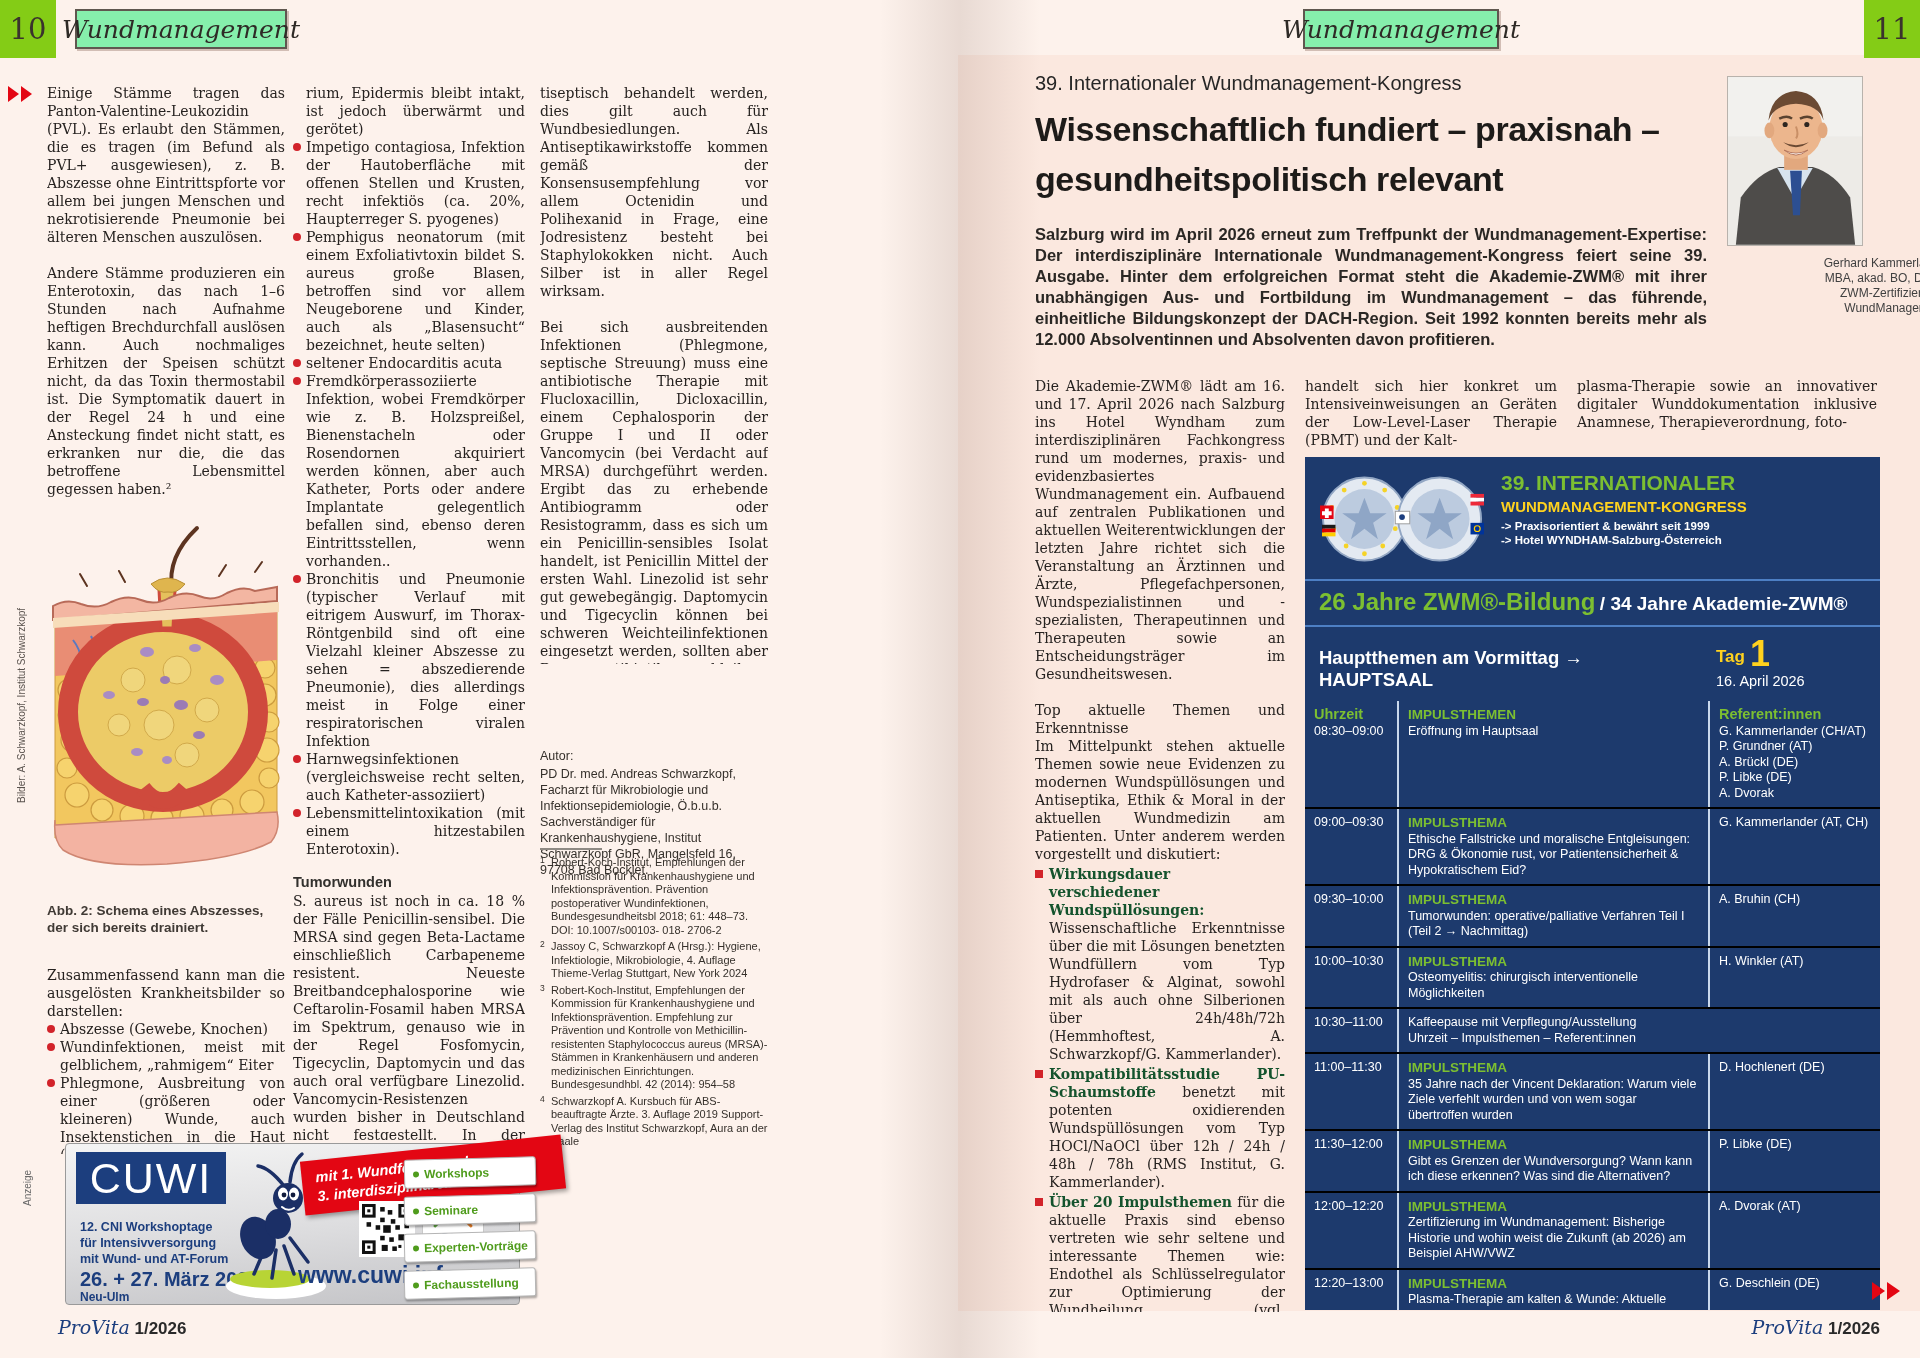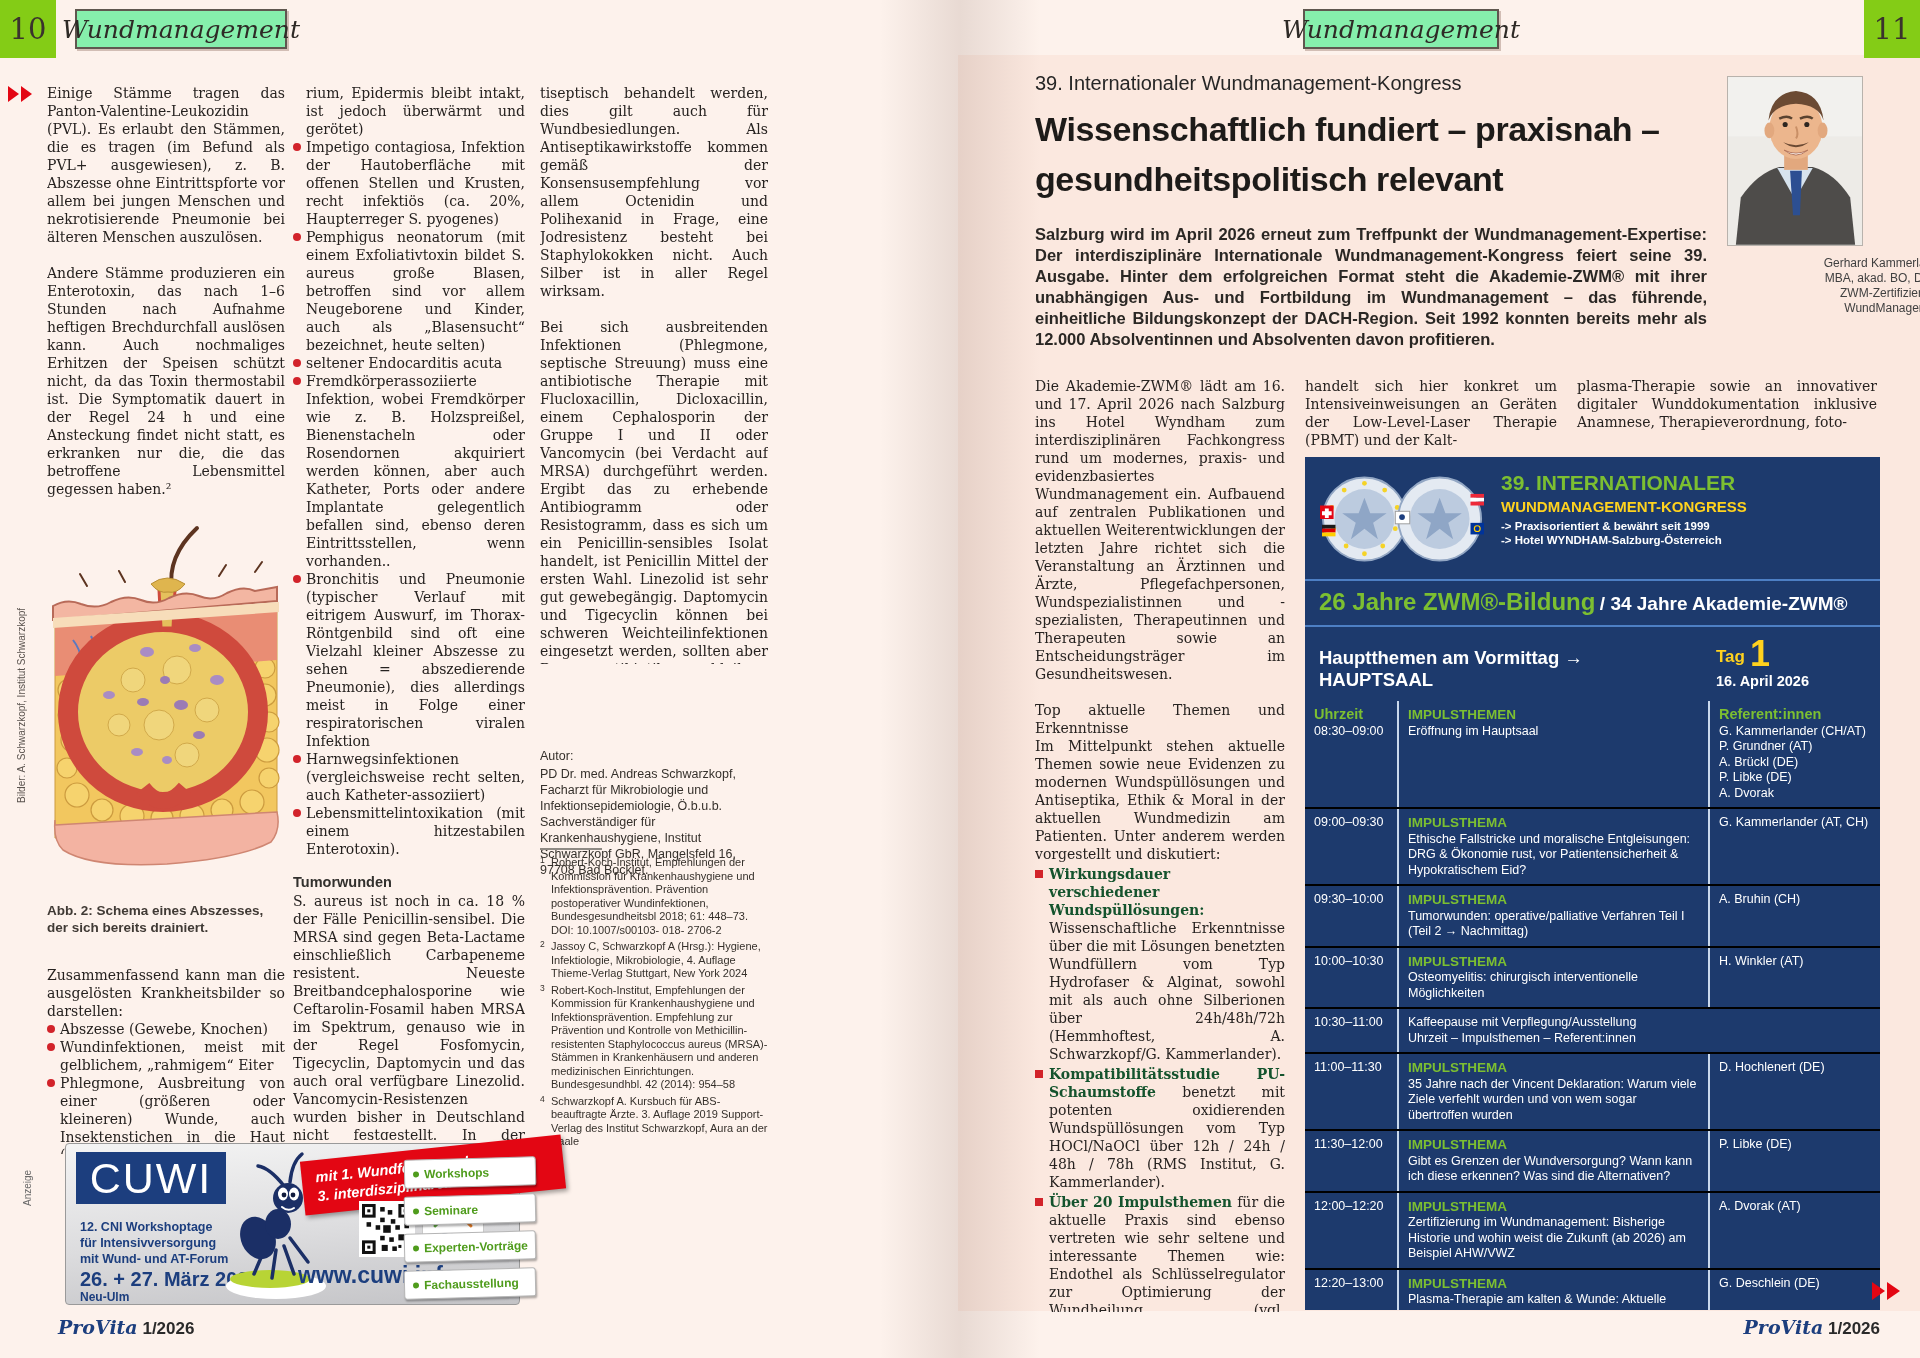--- a/index.html
+++ b/index.html
@@ -84,21 +84,21 @@
   .url { position:absolute; left:232px; top:118px; font-weight:bold; font-size:23px; color:#1c3e7e; }
   .ad-btn { position:absolute; left:338px; width:132px; height:29px; background:#fff; border:1px solid #b5b5b5;
             border-radius:3px; box-shadow:1px 2px 2px rgba(0,0,0,0.3); display:flex; align-items:center;
             padding-left:8px; font-weight:bold; font-size:12px; color:#4f9c1c; transform:rotate(-1.5deg); }
   .ad-btn .gdot { width:6px; height:6px; border-radius:50%; background:#4f9c1c; margin-right:5px; flex:none; }
   .b0 { top:14px; } .b1 { top:51px; } .b2 { top:88px; } .b3 { top:125px; }
 
   .footer { position:absolute; top:1316px; font-size:17px; color:#2a2a2a; font-weight:bold; }
   .f-left { left:58px; }
   .f-right { left:1640px; width:240px; text-align:right; }
-  .brand { font-family:"DejaVu Serif", serif; font-style:italic; font-weight:bold; font-size:19px; color:#1c3e7e;margin-top:32px; }
+  .brand { font-family:"DejaVu Serif", serif; font-style:italic; font-weight:normal; font-size:19px; color:#1c3e7e;margin-top:32px; }
 
   
   .kicker { position:absolute; left:1035px; top:72px; width:660px; font-size:20px; color:#262626; }
   .headline { position:absolute; left:1035px; top:104px; width:700px; font-size:34px; line-height:50px;
               font-weight:bold; color:#1d1b19; letter-spacing:-0.4px; }
   .lead { position:absolute; left:1035px; top:224px; width:672px; font-weight:bold; font-size:16.5px;
           line-height:21px; color:#2a2724; text-align:justify; }
   .photo { position:absolute; left:1727px; top:76px; width:136px; height:170px; border:1px solid #b8b2ac; background:#f2f0ed; }
   .photo svg { display:block; width:100%; height:100%; }
   .photo-cap { position:absolute; left:1778px; top:256px; width:220px; text-align:center;
@@ -125,21 +125,21 @@
   .t3 + .t3 { margin-top:2px; }
   .cg-band { border-top:2px solid #4d7fc4; border-bottom:2px solid #4d7fc4; padding:7px 14px 9px 14px; }
   .bg-txt { font-weight:bold; font-size:24px; color:#7cbf31; }
   .bw-txt { font-weight:bold; font-size:19px; color:#fff; }
   .cg-title-row { display:flex; justify-content:space-between; padding:10px 14px 6px 14px; }
   .tt { font-weight:bold; font-size:18.5px; padding-top:10px; width:380px; }
   .day { text-align:left; width:150px; }
   .day-top { display:flex; align-items:flex-end; }
   .dl { font-weight:bold; font-size:17px; color:#ffd21e; margin-right:5px; padding-bottom:4px; }
   .dn { font-weight:bold; font-size:36px; line-height:34px; color:#ffd21e; }
-  .dd { font-weight:bold; font-size:14.5px; color:#fff; margin-top:2px; }
+  .dd { font-weight:normal; font-size:14.5px; color:#fff; margin-top:2px; }
 
   .sched { margin-top:4px; }
   .srow { display:grid; grid-template-columns:92px 1fr 172px; border-top:2px solid #000000; }
   .srow.wide { grid-template-columns:92px 1fr; }
   .srow .c { padding:6px 9px; font-size:12.5px; line-height:15.5px; }
   .srow .c + .c { border-left:2px solid #c9d8ec; }
   .ghead { font-weight:bold; font-size:14.5px; color:#7cbf31; margin-bottom:1px; }
   .glabel { font-weight:bold; font-size:13.5px; color:#7cbf31; margin-bottom:1px; }
   .glabel:empty { display:none; }
   .r0 { min-height:104px; border-top:none; } .r1 { min-height:66px; } .r2 { min-height:56px; }

